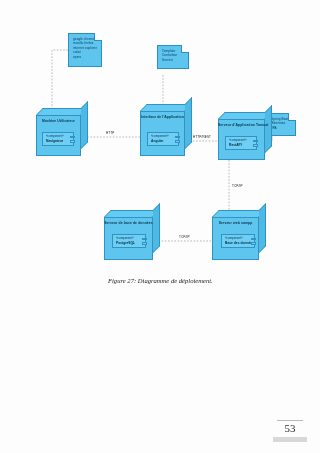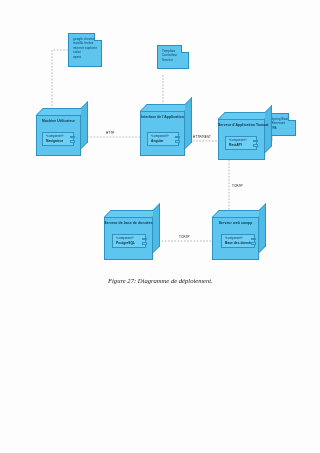--- a/index.html
+++ b/index.html
@@ -304,14 +304,19 @@
 
     <div class="wire-label" style="left:105px;top:131px;">HTTP</div>
     <div class="wire-label" style="left:192px;top:135px;">HTTP/REST</div>
     <div class="wire-label" style="left:231px;top:184px;">TCP/IP</div>
     <div class="wire-label" style="left:178px;top:235px;">TCP/IP</div>
 
   </div>
 
   <div class="caption">Figure 27: Diagramme de déploiement.</div>
 
+  <div class="footer">
+    <div class="rule"></div>
+    <div class="pageno">53</div>
+    <div class="band"></div>
+  </div>
 
 </div>
 
 </body></html>

